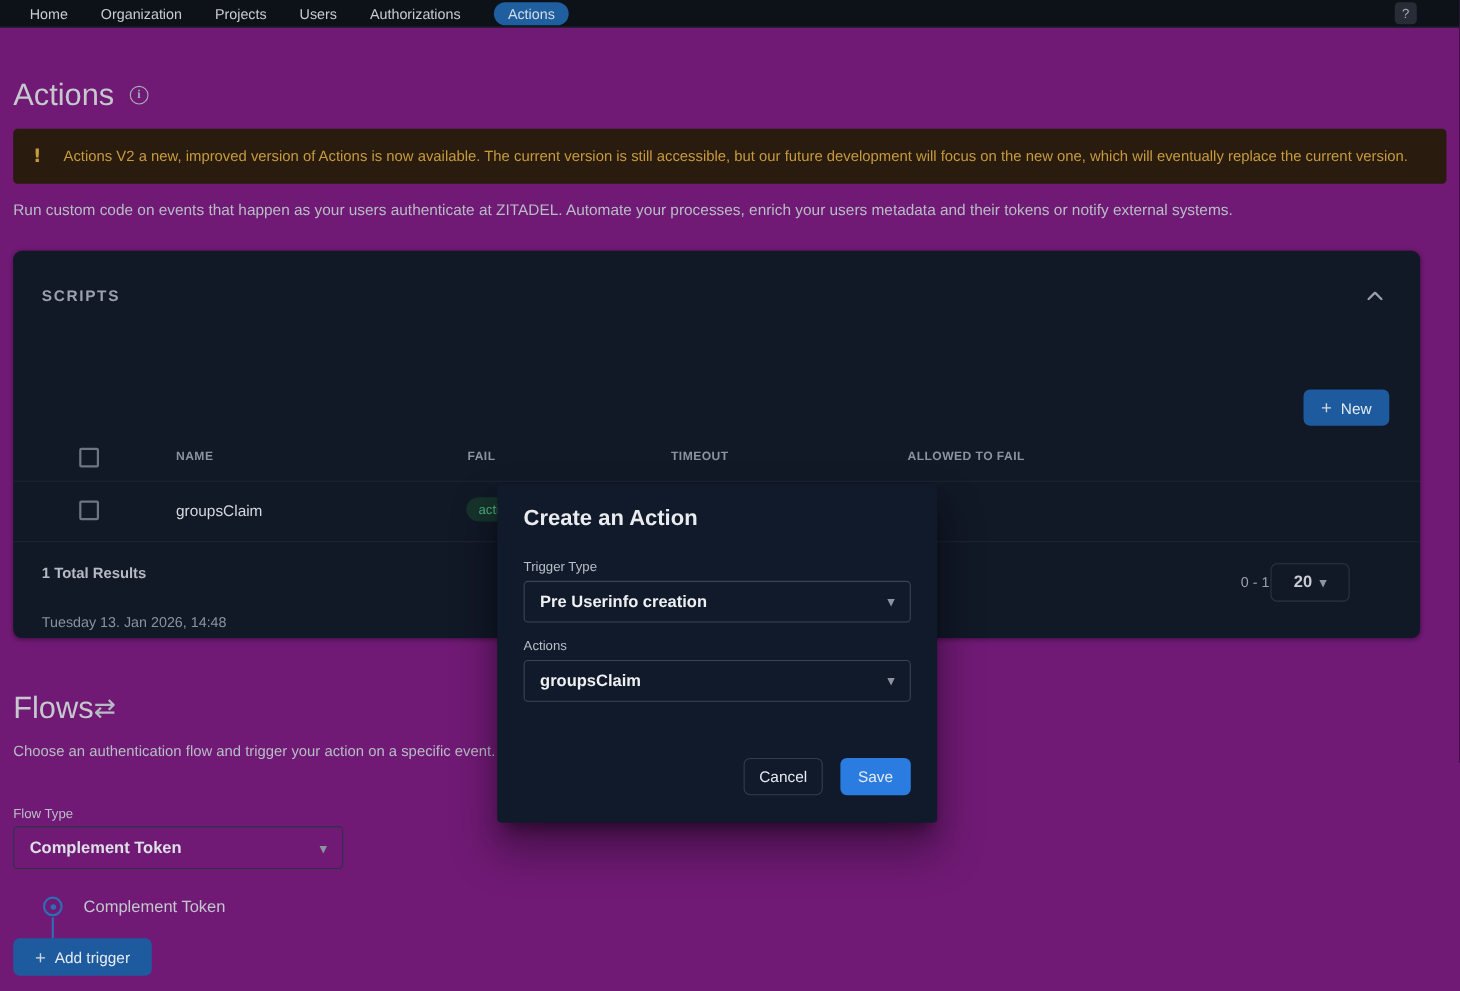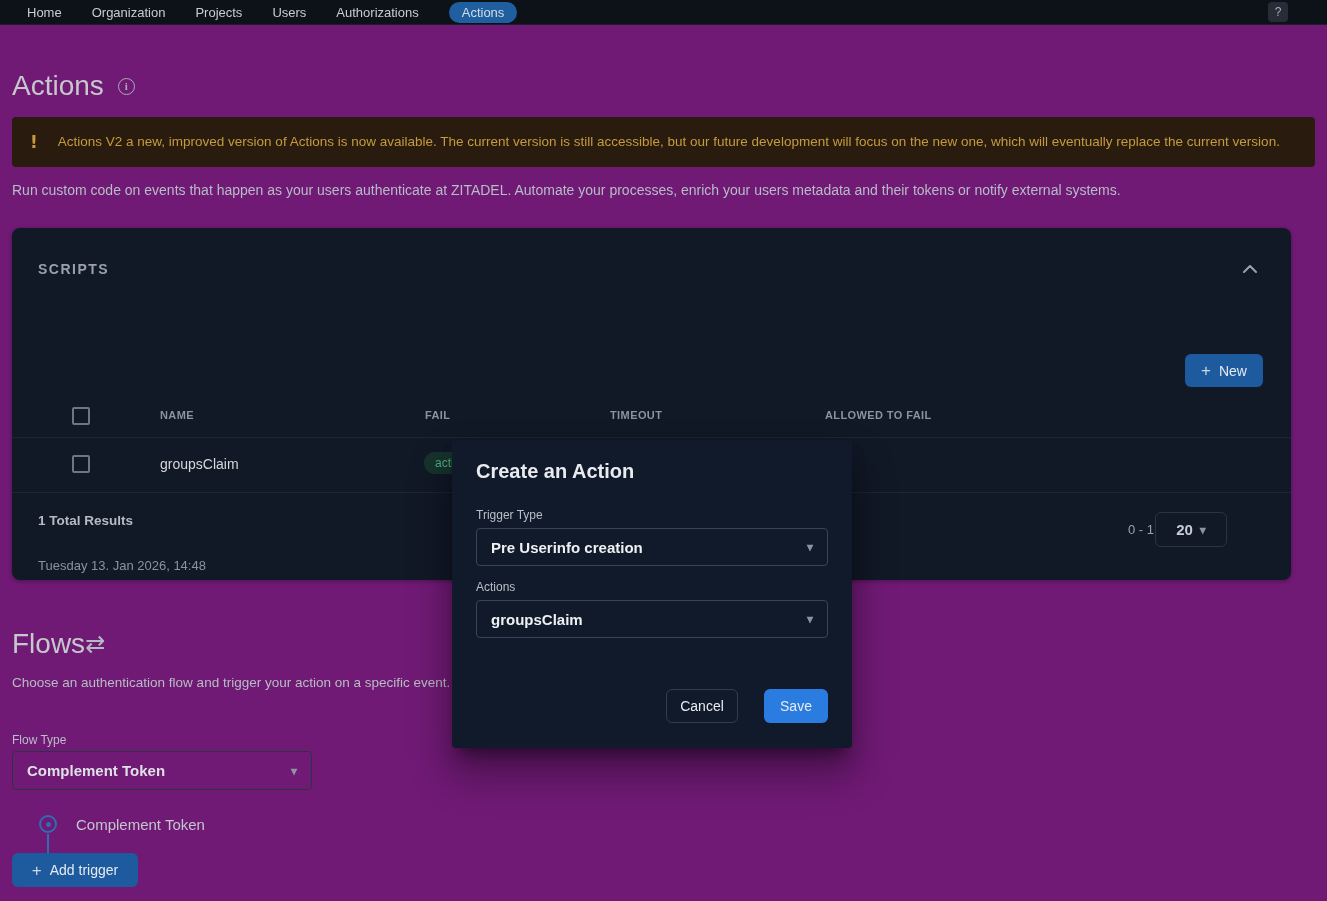--- a/index.html
+++ b/index.html
@@ -95,21 +95,21 @@
          background:#111a2a;border-radius:4px;z-index:10;
          box-shadow:0 11px 15px -7px rgba(0,0,0,.5),0 24px 38px 3px rgba(0,0,0,.35);}
   .modal-title{position:absolute;top:20px;left:24px;font-size:20px;font-weight:600;
                color:#e9ebef;}
   .m-label1{position:absolute;top:68px;left:24px;}
   .m-select1{position:absolute;top:88px;left:24px;width:352px;height:38px;
              border-color:#3b4454;color:#eef0f2;gap:36px;}
   .m-label2{position:absolute;top:140px;left:24px;}
   .m-select2{position:absolute;top:160px;left:24px;width:352px;height:38px;
              border-color:#3b4454;color:#eef0f2;}
-  .cancel-btn{position:absolute;top:249px;left:214px;width:72px;height:34px;
+  .cancel-btn{position:absolute;top:249px;left:224px;width:72px;height:34px;
               background:transparent;border:1px solid #343d4c;}
   .save-btn{position:absolute;top:249px;left:312px;width:64px;height:34px;
             background:#2a7ce0;}
 </style>
 </head>
 <body>
 
 <div class="page">
 
   <div class="navbar">

